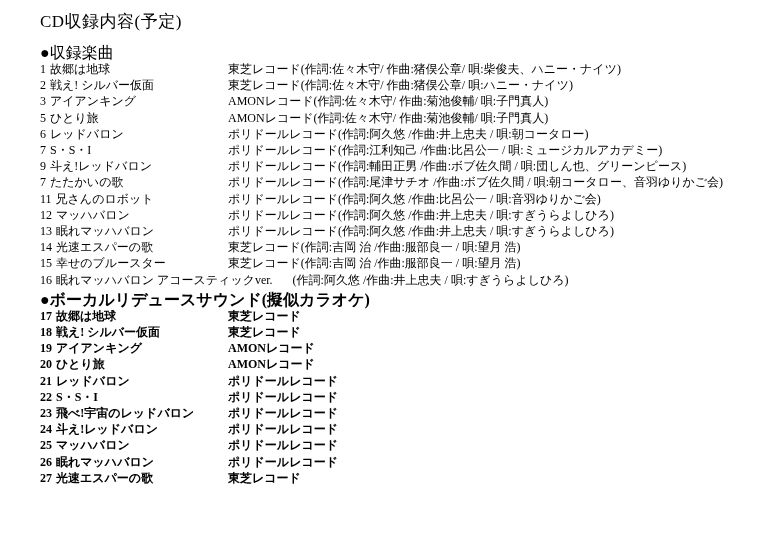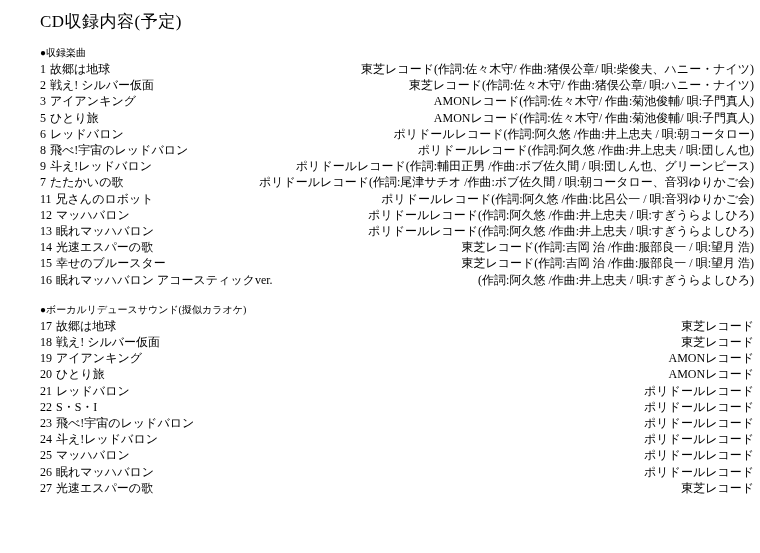--- a/index.html
+++ b/index.html
@@ -21,34 +21,34 @@
     padding: 12px 6px 0 40px;
   }
   .page-title {
     font-size: 17px;
     font-weight: normal;
     line-height: 20px;
     margin: 0 0 13px 0;
     letter-spacing: 0.5px;
   }
   .section-header {
-    font-size: 10px;
+    font-size: 16px;
     line-height: 16px;
     white-space: nowrap;
   }
   .section + .section {
-    margin-top: 14px;
+    margin-top: 4px;
+    font-weight: bold;
   }
   .track-row {
     display: flex;
     align-items: baseline;
     font-size: 12px;
     line-height: 16.2px;
     white-space: nowrap;
-    justify-content: space-between;
   }
   .cell-title {
     box-sizing: border-box;
     min-width: 188px;
     padding-right: 20px;
     flex: 0 0 auto;
   }
   .cell-credit {
     flex: 0 0 auto;
   }
@@ -85,25 +85,25 @@
   <div class="track-row">
     <div class="cell-title"><span class="track-num">5</span><span class="track-title">ひとり旅</span></div>
     <div class="cell-credit">AMONレコード(作詞:佐々木守/ 作曲:菊池俊輔/ 唄:子門真人)</div>
   </div>
 
   <div class="track-row">
     <div class="cell-title"><span class="track-num">6</span><span class="track-title">レッドバロン</span></div>
     <div class="cell-credit">ポリドールレコード(作詞:阿久悠 /作曲:井上忠夫 / 唄:朝コータロー)</div>
   </div>
 
-
-  <div class="track-row">
-    <div class="cell-title"><span class="track-num">8</span><span class="track-title">飛べ!宇宙のレッドバロン</span></div>
-    <div class="cell-credit">ポリドールレコード(作詞:阿久悠 /作曲:井上忠夫 / 唄:団しん也)</div>
-  </div>
+  <div class="track-row">
+    <div class="cell-title"><span class="track-num">7</span><span class="track-title">S・S・I</span></div>
+    <div class="cell-credit">ポリドールレコード(作詞:江利知己 /作曲:比呂公一 / 唄:ミュージカルアカデミー)</div>
+  </div>
+
 
   <div class="track-row">
     <div class="cell-title"><span class="track-num">9</span><span class="track-title">斗え!レッドバロン</span></div>
     <div class="cell-credit">ポリドールレコード(作詞:輔田正男 /作曲:ボブ佐久間 / 唄:団しん也、グリーンピース)</div>
   </div>
 
   <div class="track-row">
     <div class="cell-title"><span class="track-num">7</span><span class="track-title">たたかいの歌</span></div>
     <div class="cell-credit">ポリドールレコード(作詞:尾津サチオ /作曲:ボブ佐久間 / 唄:朝コータロー、音羽ゆりかご会)</div>
   </div>

